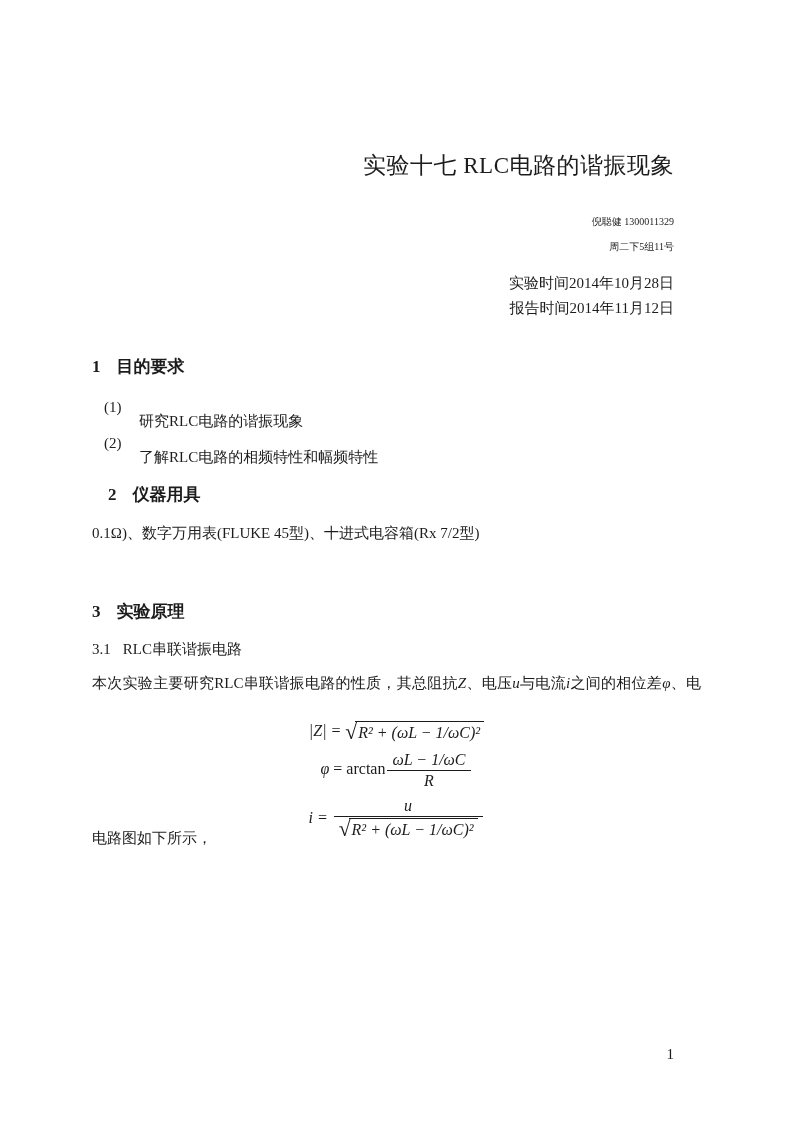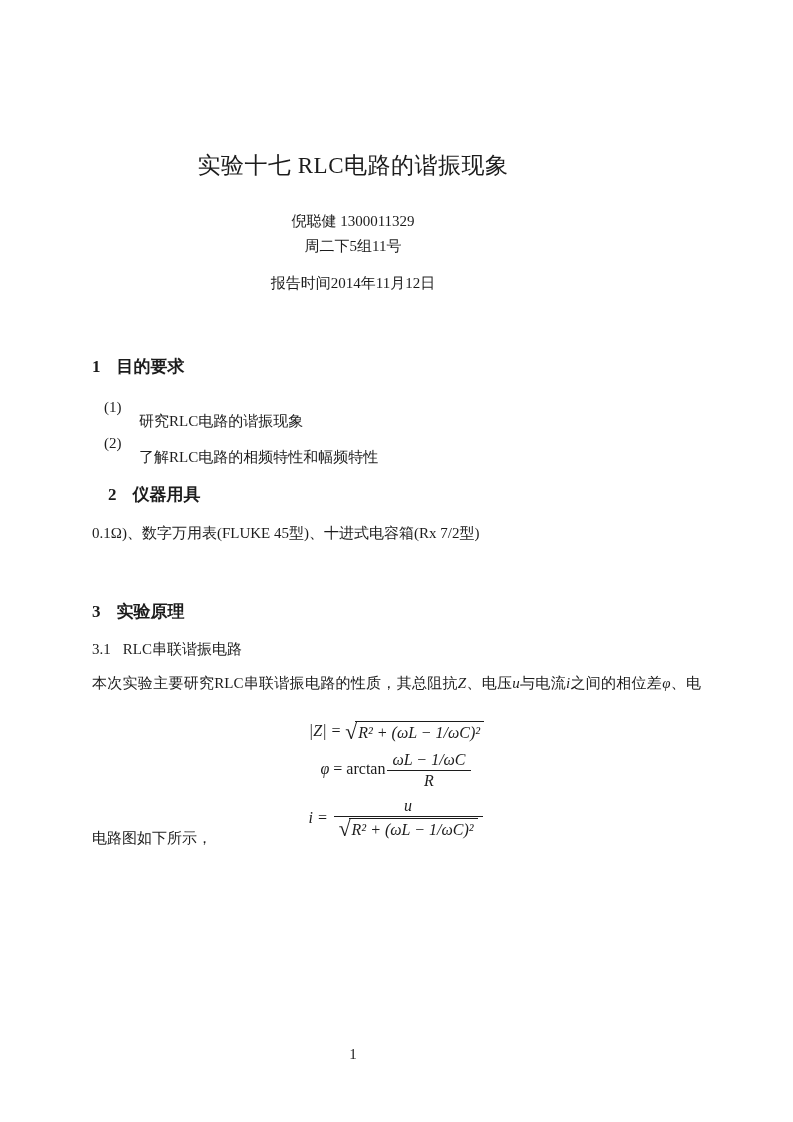--- a/index.html
+++ b/index.html
@@ -7,24 +7,24 @@
     position:relative;
     width:793px; height:1122px;
     margin:0 auto;
     background:#ffffff;
     font-family:"Liberation Serif","DejaVu Serif",serif;
     color:#1c1c1c;
     overflow:hidden;
   }
   .abs { position:absolute; }
   .col { left:92px; width:609px; }
-  .centered { left:0; width:674px; text-align:center;padding-left:16px; }
+  .centered { left:0; width:674px; text-align:right; }
 
   .doc-title { font-size:23px; letter-spacing:0.5px; }
-  .byline { font-size:15px; line-height:25px; }
+  .byline { font-size:10px; line-height:25px; }
   .dates  { font-size:15px; line-height:25px; }
 
   .sec-heading { font-size:17px; font-weight:bold; }
   .sec-heading .sec-num { display:inline-block; margin-right:16px; }
   .subsec-heading { font-size:15px; font-weight:normal; }
   .subsec-heading .sec-num { display:inline-block; margin-right:12px; }
 
   .body-text { font-size:15px; line-height:30px; }
   .just { text-align:justify; text-align-last:justify; }
 
@@ -54,20 +54,21 @@
 <div class="page">
 
   <div class="abs centered doc-title" style="top:150px;">实验十七 RLC电路的谐振现象</div>
 
   <div class="abs centered byline" style="top:209px;">
     <div>倪聪健 1300011329</div>
     <div>周二下5组11号</div>
   </div>
 
   <div class="abs centered dates" style="top:271px;">
+    <div>实验时间2014年10月28日</div>
     <div>报告时间2014年11月12日</div>
   </div>
 
   <div class="abs col sec-heading" style="top:355px;">
     <span class="sec-num">1</span><span>目的要求</span>
   </div>
 
   <div class="abs col enum-item" style="top:399px;">
     <span class="enum-marker">(1)</span>
     <span class="enum-text">研究RLC电路的谐振现象</span>

